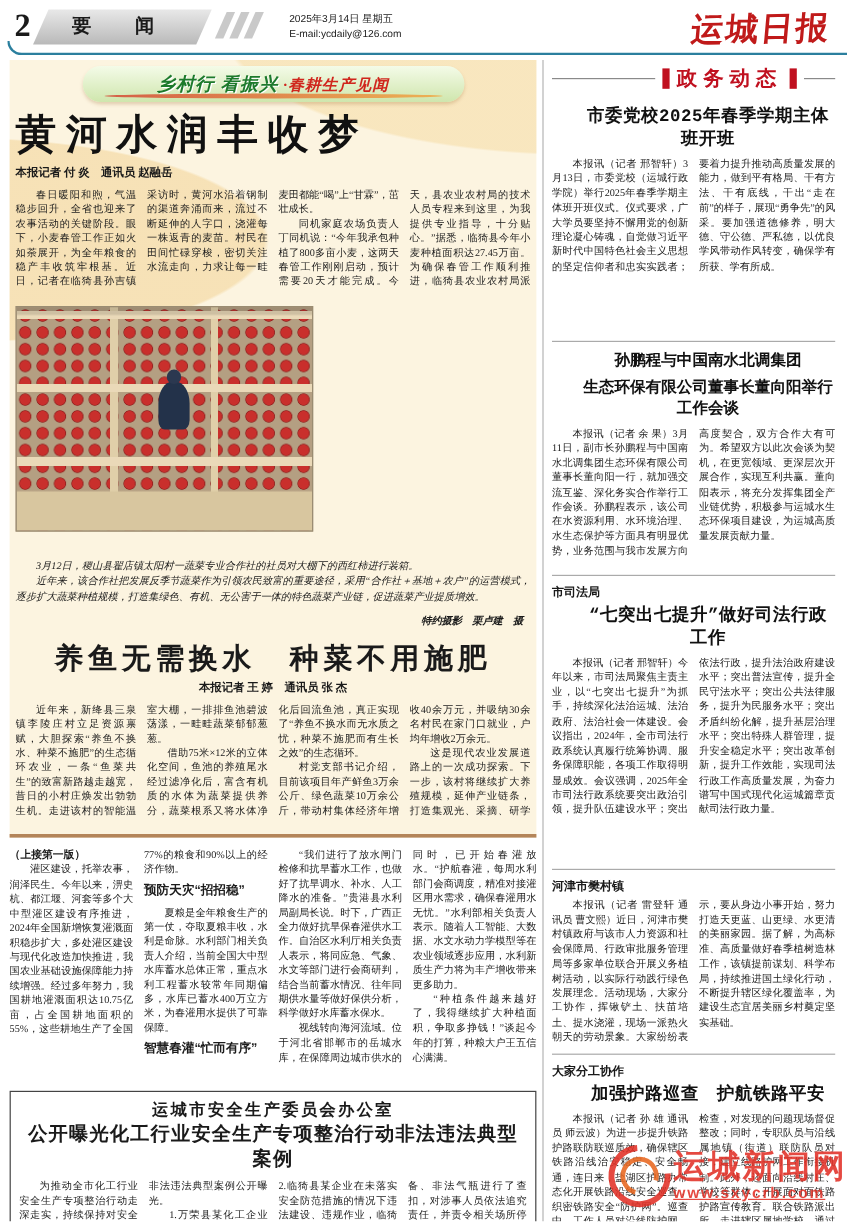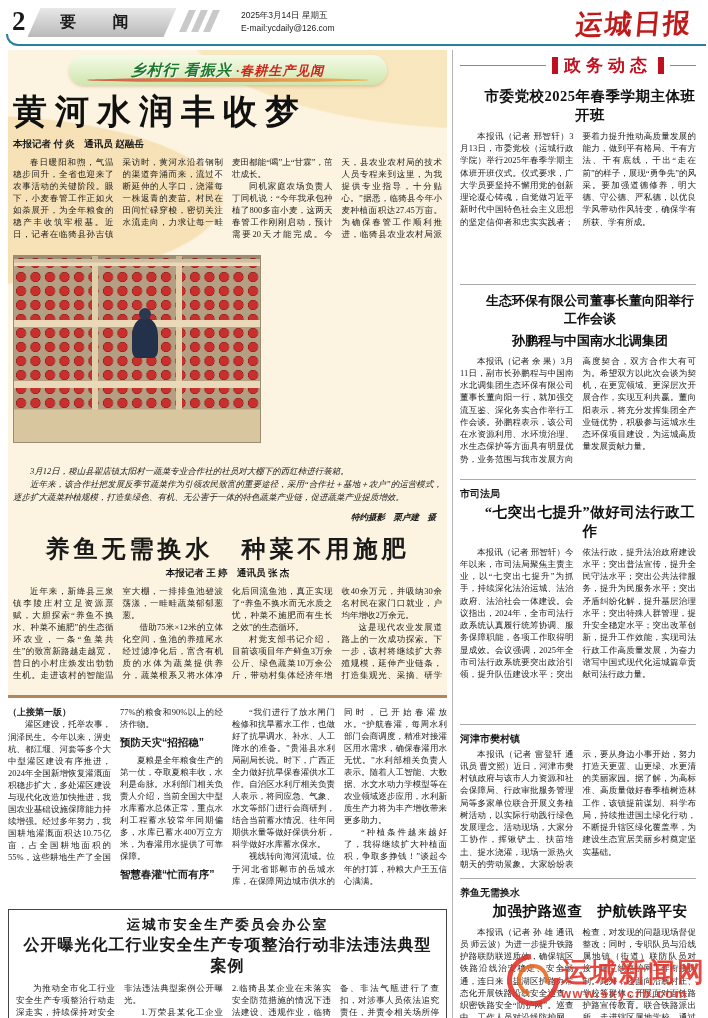--- a/index.html
+++ b/index.html
@@ -78,21 +78,21 @@
   
   .gov-header { display:flex; align-items:center; margin:4px 0 8px 0; }
   .gov-header .ln { height:1px; background:#8a8a8a; }
   .gov-header .ln.left { flex:1; }
   .gov-header .ln.right { width:26px; }
   .gov-header .bar { width:6px; height:17px; background:#c0101f; margin:0 6px; }
   .gov-header .gt { color:#c0101f; font-family:"Liberation Sans",sans-serif; font-weight:bold; font-size:17px; letter-spacing:5px; }
   .gov-article { padding:2px 0 6px 0; }
   .gov-article + .gov-article { border-top:1px solid #aaa; padding-top:7px; }
   .g-kicker { font-family:"Liberation Sans",sans-serif; font-weight:bold; font-size:10px; margin-bottom:2px; }
-  .g-title { text-align:center; font-family:Liberation Serif, serif; font-weight:bold; color:#111;margin-left:24px; }
+  .g-title { text-align:center; font-family:Liberation Mono, monospace; font-weight:bold; color:#111;margin-left:24px; }
   .g-title.one { font-size:14.5px; letter-spacing:.5px; margin-bottom:5px; }
   .g-title.two { font-size:13px; line-height:1.35; margin-bottom:5px; }
   .gbody { column-count:2; column-gap:9px; font-size:8.5px; line-height:1.44; text-align:justify; overflow:hidden; text-indent:2em; }
   .watermark { position:absolute; right:2px; bottom:12px; display:flex; align-items:center; opacity:.88; pointer-events:none; }
   .wm-icon { position:relative; width:52px; height:52px; margin-right:2px; }
   .wm-icon .c1 { position:absolute; inset:0; border:5px solid #e23127; border-radius:50%; border-top-color:transparent; transform:rotate(40deg); }
   .wm-icon .c2 { position:absolute; inset:10px; border:4px solid #e8671f; border-radius:50%; border-bottom-color:transparent; transform:rotate(-30deg); }
   .wm-text .wm-name { color:#e23127; font-family:"Liberation Sans",sans-serif; font-weight:bold; font-size:27px; letter-spacing:2px; line-height:1; text-shadow:0 0 1px #fff; }
   .wm-text .wm-url { color:#e23127; font-family:"Liberation Sans",sans-serif; font-weight:bold; font-size:13px; letter-spacing:1.5px;text-decoration:underline; }
 </style>
@@ -196,38 +196,38 @@
         <span class="bar"></span>
         <span class="ln right"></span>
       </div>
 
       <div class="gov-article">
         <div class="g-title one">市委党校2025年春季学期主体班开班</div>
         <div class="gbody" style="height:148px">本报讯（记者 邢智轩）3月13日，市委党校（运城行政学院）举行2025年春季学期主体班开班仪式。仪式要求，广大学员要坚持不懈用党的创新理论凝心铸魂，自觉做习近平新时代中国特色社会主义思想的坚定信仰者和忠实实践者；要着力提升推动高质量发展的能力，做到平有格局、干有方法、干有底线，干出“走在前”的样子，展现“勇争先”的风采。要加强道德修养，明大德、守公德、严私德，以优良学风带动作风转变，确保学有所获、学有所成。</div>
       </div>
 
       <div class="gov-article">
+        <div class="g-title two">孙鹏程与中国南水北调集团</div>
         <div class="g-title two">生态环保有限公司董事长董向阳举行工作会谈</div>
-        <div class="g-title two">孙鹏程与中国南水北调集团</div>
         <div class="gbody" style="height:118px">本报讯（记者 余 果）3月11日，副市长孙鹏程与中国南水北调集团生态环保有限公司董事长董向阳一行，就加强交流互鉴、深化务实合作举行工作会谈。孙鹏程表示，该公司在水资源利用、水环境治理、水生态保护等方面具有明显优势，业务范围与我市发展方向高度契合，双方合作大有可为。希望双方以此次会谈为契机，在更宽领域、更深层次开展合作，实现互利共赢。董向阳表示，将充分发挥集团全产业链优势，积极参与运城水生态环保项目建设，为运城高质量发展贡献力量。</div>
       </div>
 
       <div class="gov-article">
         <div class="g-kicker">市司法局</div>
         <div class="g-title one">“七突出七提升”做好司法行政工作</div>
         <div class="gbody" style="height:172px">本报讯（记者 邢智轩）今年以来，市司法局聚焦主责主业，以“七突出七提升”为抓手，持续深化法治运城、法治政府、法治社会一体建设。会议指出，2024年，全市司法行政系统认真履行统筹协调、服务保障职能，各项工作取得明显成效。会议强调，2025年全市司法行政系统要突出政治引领，提升队伍建设水平；突出依法行政，提升法治政府建设水平；突出普法宣传，提升全民守法水平；突出公共法律服务，提升为民服务水平；突出矛盾纠纷化解，提升基层治理水平；突出特殊人群管理，提升安全稳定水平；突出改革创新，提升工作效能，实现司法行政工作高质量发展，为奋力谱写中国式现代化运城篇章贡献司法行政力量。</div>
       </div>
 
       <div class="gov-article">
         <div class="g-kicker">河津市樊村镇</div>
         <div class="gbody" style="height:124px">本报讯（记者 雷登轩 通讯员 曹文熙）近日，河津市樊村镇政府与该市人力资源和社会保障局、行政审批服务管理局等多家单位联合开展义务植树活动，以实际行动践行绿色发展理念。活动现场，大家分工协作，挥锹铲土、扶苗培土、提水浇灌，现场一派热火朝天的劳动景象。大家纷纷表示，要从身边小事开始，努力打造天更蓝、山更绿、水更清的美丽家园。据了解，为高标准、高质量做好春季植树造林工作，该镇提前谋划、科学布局，持续推进国土绿化行动，不断提升辖区绿化覆盖率，为建设生态宜居美丽乡村奠定坚实基础。</div>
       </div>
 
       <div class="gov-article">
-        <div class="g-kicker">养鱼无需换水</div>
+        <div class="g-kicker">大家分工协作</div>
         <div class="g-title one">加强护路巡查　护航铁路平安</div>
         <div class="gbody" style="height:118px">本报讯（记者 孙 雄 通讯员 师云波）为进一步提升铁路护路联防联巡质效，确保辖区铁路沿线治安稳定、安全畅通，连日来，盐湖区护路办常态化开展铁路沿线安全巡查，织密铁路安全“防护网”。巡查中，工作人员对沿线防护网、警示标志等安防设施进行全面检查，对发现的问题现场督促整改；同时，专职队员与沿线属地镇（街道）联防队员对接，建立线路护网工作衔接机制。此外，还面向沿线村庄、学校等群体，开展面对面铁路护路宣传教育。联合铁路派出所，走进辖区属地学校，通过版面展示、现场讲座、学生参与等形式，有效提高了师生的安全意识和爱路护路意识。</div>
       </div>
 
     </div>
   </div>
 
   <div class="watermark">
     <div class="wm-icon">
         <div class="c1"></div>

